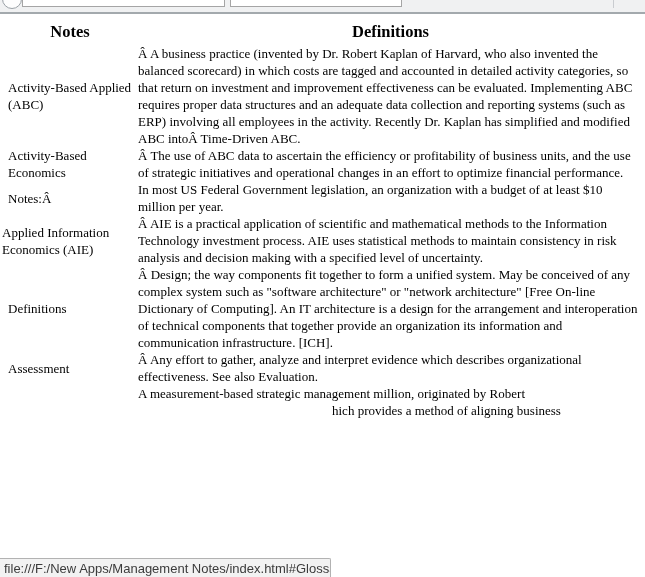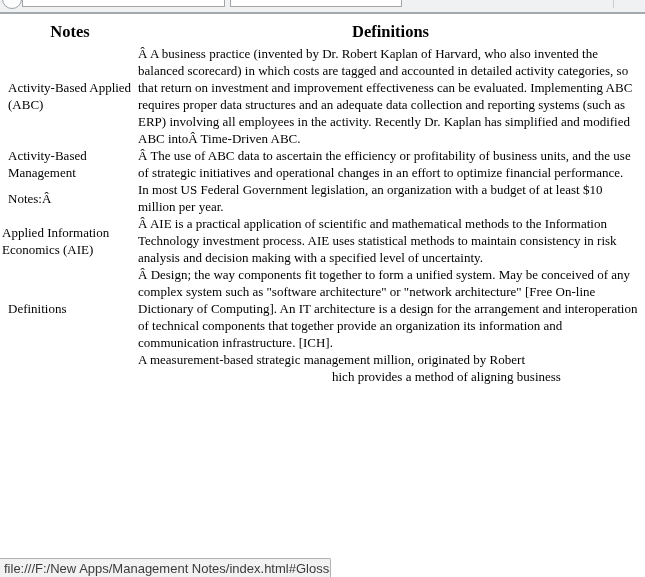--- a/index.html
+++ b/index.html
@@ -113,36 +113,40 @@
         <th>Notes</th>
         <th>Definitions</th>
       </tr>
     </thead>
     <tbody>
       <tr>
         <td class="term-cell">Activity-Based Applied (ABC)</td>
         <td class="def-cell">Â A business practice (invented by Dr. Robert Kaplan of Harvard, who also invented the balanced scorecard) in which costs are tagged and accounted in detailed activity categories, so that return on investment and improvement effectiveness can be evaluated. Implementing ABC requires proper data structures and an adequate data collection and reporting systems (such as ERP) involving all employees in the activity. Recently Dr. Kaplan has simplified and modified ABC intoÂ Time-Driven ABC.</td>
       </tr>
       <tr>
-        <td class="term-cell">Activity-Based Management</td>
+        <td class="term-cell">Activity-Based Economics</td>
         <td class="def-cell">Â The use of ABC data to ascertain the efficiency or profitability of business units, and the use of strategic initiatives and operational changes in an effort to optimize financial performance.</td>
       </tr>
       <tr>
         <td class="term-cell">Notes:Â</td>
         <td class="def-cell">In most US Federal Government legislation, an organization with a budget of at least $10 million per year.</td>
       </tr>
       <tr>
         <td class="term-cell flush">Applied Information Economics (AIE)</td>
         <td class="def-cell">Â AIE is a practical application of scientific and mathematical methods to the Information Technology investment process. AIE uses statistical methods to maintain consistency in risk analysis and decision making with a specified level of uncertainty.</td>
       </tr>
       <tr>
         <td class="term-cell">Definitions</td>
         <td class="def-cell">Â Design; the way components fit together to form a unified system. May be conceived of any complex system such as "software architecture" or "network architecture" [Free On-line Dictionary of Computing]. An IT architecture is a design for the arrangement and interoperation of technical components that together provide an organization its information and communication infrastructure. [ICH].</td>
       </tr>
       <tr>
+        <td class="term-cell">Assessment</td>
+        <td class="def-cell">Â Any effort to gather, analyze and interpret evidence which describes organizational effectiveness. See also Evaluation.</td>
+      </tr>
+      <tr>
         <td class="term-cell"></td>
         <td class="def-cell">
           <div>A measurement-based strategic management million, originated by Robert</div>
           <div class="def-cont-line">hich provides a method of aligning business</div>
         </td>
       </tr>
     </tbody>
   </table>
 </div>
 

